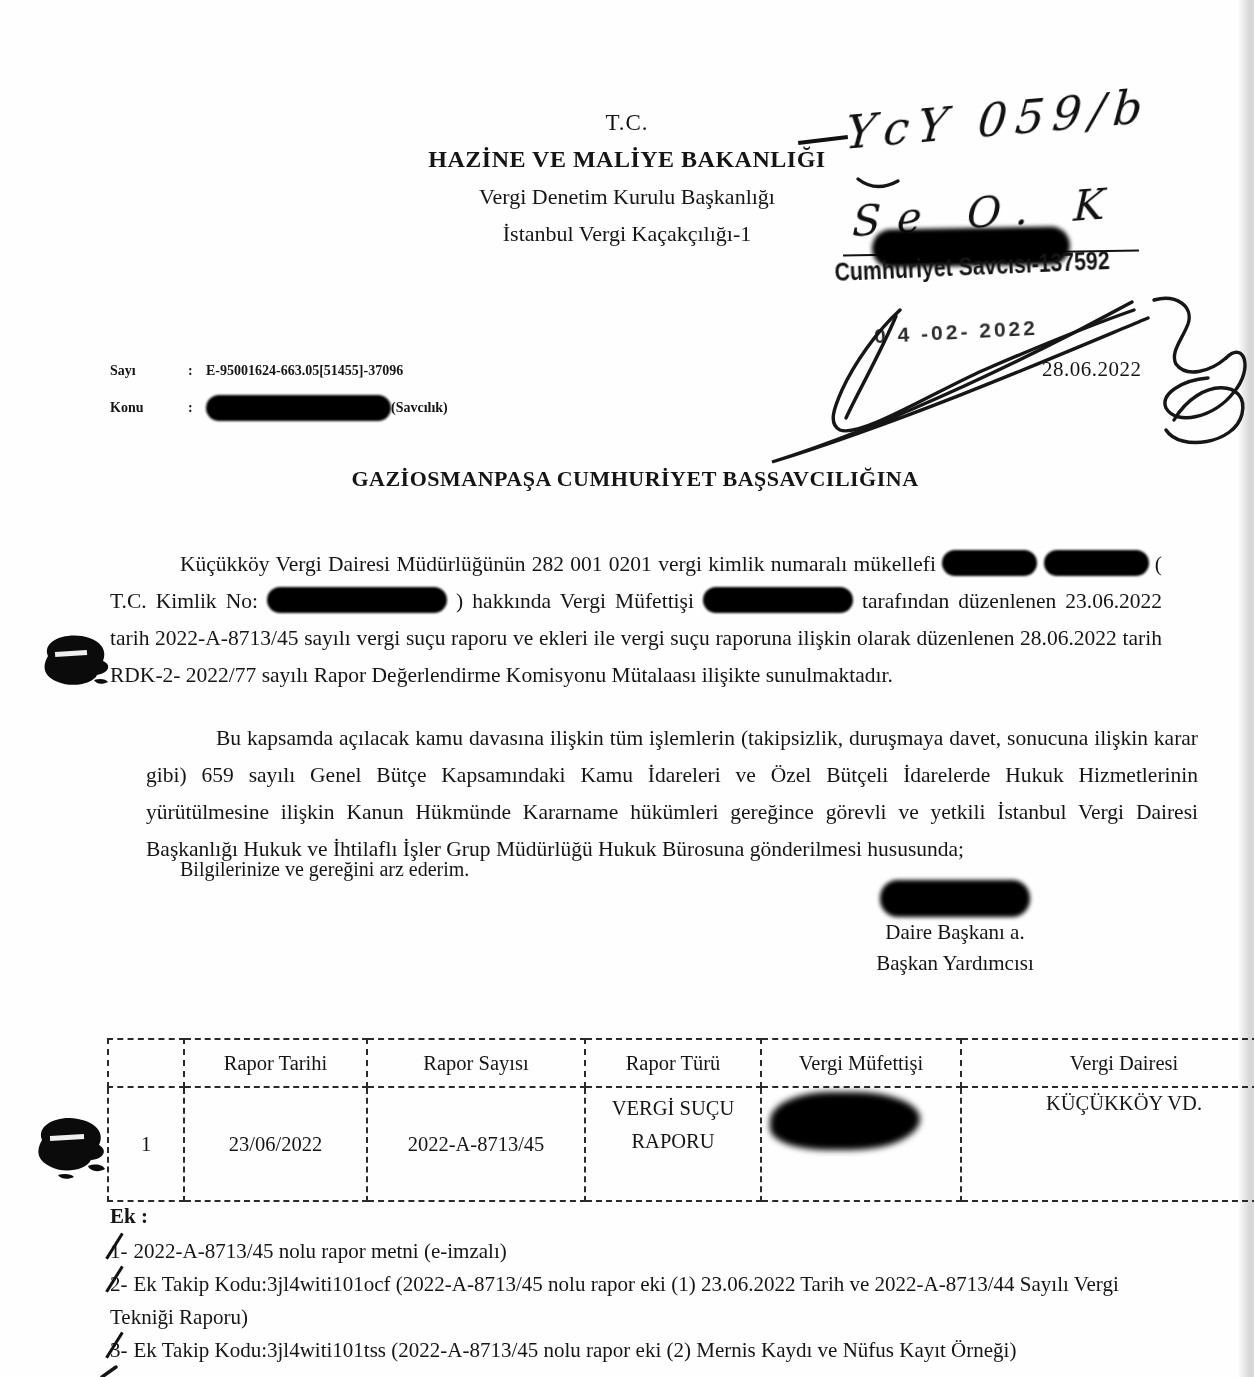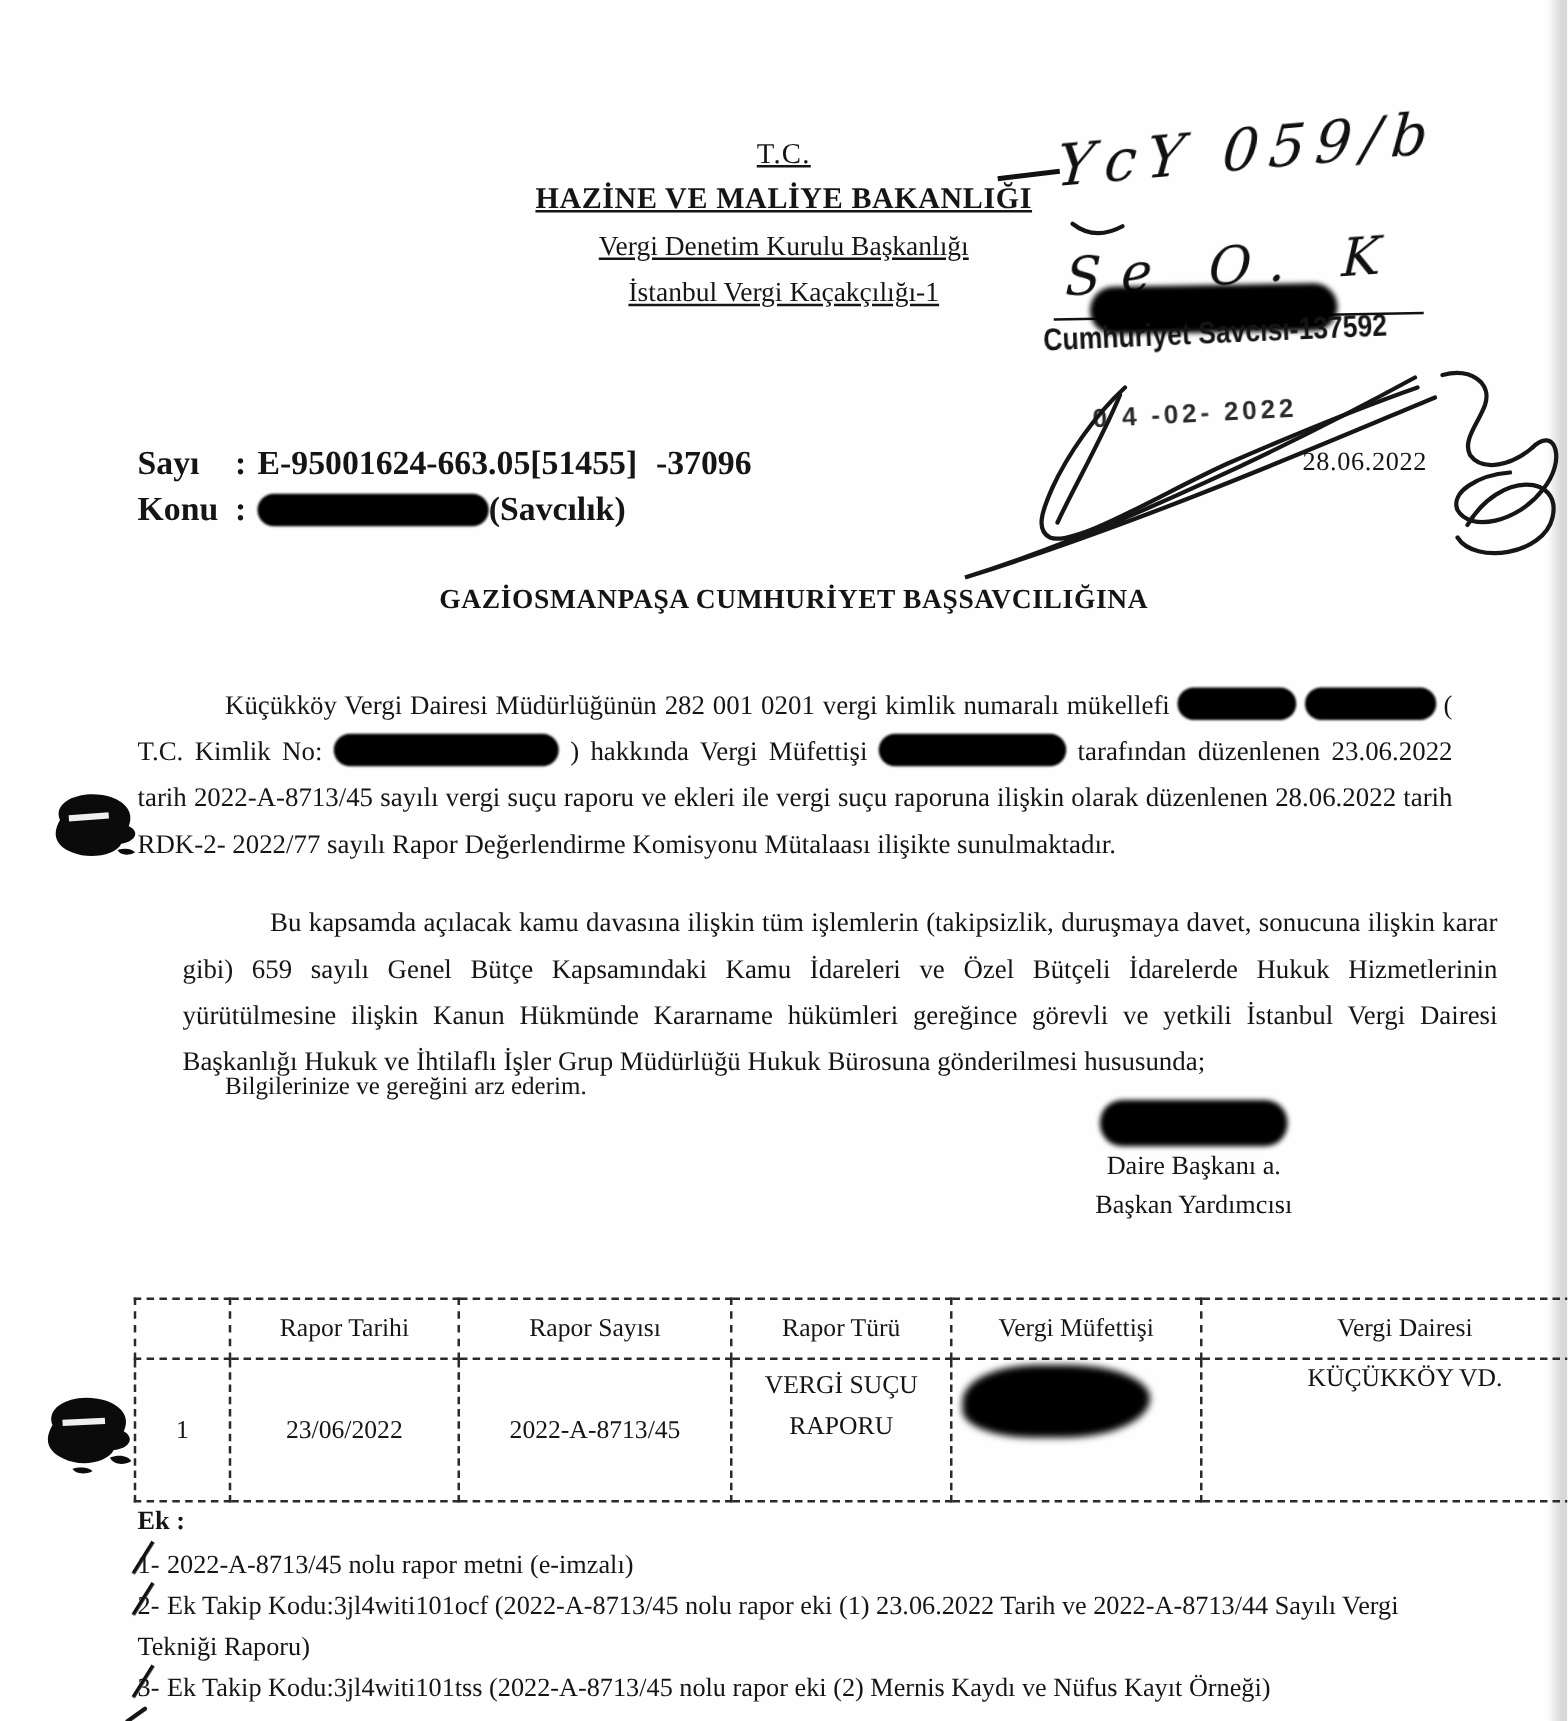--- a/index.html
+++ b/index.html
@@ -4,25 +4,25 @@
 <style>
   html,body{margin:0;padding:0;background:#ffffff;}
   #page{
     position:relative;width:1254px;height:1377px;background:#fefefe;overflow:hidden;
     font-family:"Liberation Serif","DejaVu Serif",serif;color:#151515;
   }
   .abs{position:absolute;}
   
   #edge-strip{right:0;top:0;bottom:0;width:16px;background:linear-gradient(to right,#fefefe,#d8d8d8 70%);}
   
-  #letterhead{left:327px;top:104px;width:600px;text-align:center;line-height:37px;font-size:22px;text-decoration:underline;}
+  #letterhead{left:327px;top:104px;width:600px;text-align:center;line-height:37px;font-size:22px;}
   #letterhead .l1{font-size:23px;letter-spacing:1px;}
   #letterhead .l2{font-weight:bold;font-size:24px;letter-spacing:.5px;}
   
-  #meta{left:110px;top:352px;font-size:27px;font-weight:bold;line-height:37px;}
+  #meta{left:110px;top:352px;font-size:14px;font-weight:bold;line-height:37px;}
   .meta-row{display:flex;align-items:center;}
   .meta-label{width:78px;display:inline-block;}
   .meta-sep{width:18px;display:inline-block;}
   
   .redact{display:inline-block;background:#000;border-radius:14px;height:26px;vertical-align:text-bottom;filter:blur(1px);}
   .w95{width:95px;} .w105{width:105px;} .w180{width:180px;} .w150{width:150px;} .w185{width:185px;}
   #redact-topright{left:872px;top:228px;width:198px;height:38px;border-radius:19px;background:#000;filter:blur(2px);transform:rotate(-1deg);}
   #redact-signer{width:150px;height:37px;border-radius:18px;background:#000;filter:blur(2px);margin:0 auto;}
   #redact-table{width:150px;height:58px;background:#000;border-radius:48% 52% 55% 45% / 60% 55% 65% 45%;filter:blur(3px);}
   
@@ -98,21 +98,21 @@
     <path d="M540,28 C562,22 580,34 574,52 C568,68 556,80 562,92 C572,106 596,100 612,86"></path>
     <path d="M612,86 C630,68 640,96 620,120 C600,146 562,154 552,136 C546,122 568,108 594,106"></path>
     <path d="M560,148 C586,104 636,108 628,142 C621,172 566,180 552,158"></path>
   </svg>
 
   <div id="meta" class="abs">
     <div class="meta-row">
       <span class="meta-label">Sayı</span>
       <span class="meta-sep">:</span>
       <span>E-95001624-663.05[51455]</span>
-        <span style="font-weight: bold; margin-left: 15px;">-37096</span>
+        <span style="font-weight: bold;">-37096</span>
     </div>
     <div class="meta-row">
       <span class="meta-label">Konu</span>
       <span class="meta-sep">:</span>
       <span class="redact w185"></span>
         <span>(Savcılık)</span>
     </div>
   </div>
 
   <div id="addressee" class="abs">GAZİOSMANPAŞA CUMHURİYET BAŞSAVCILIĞINA</div>

